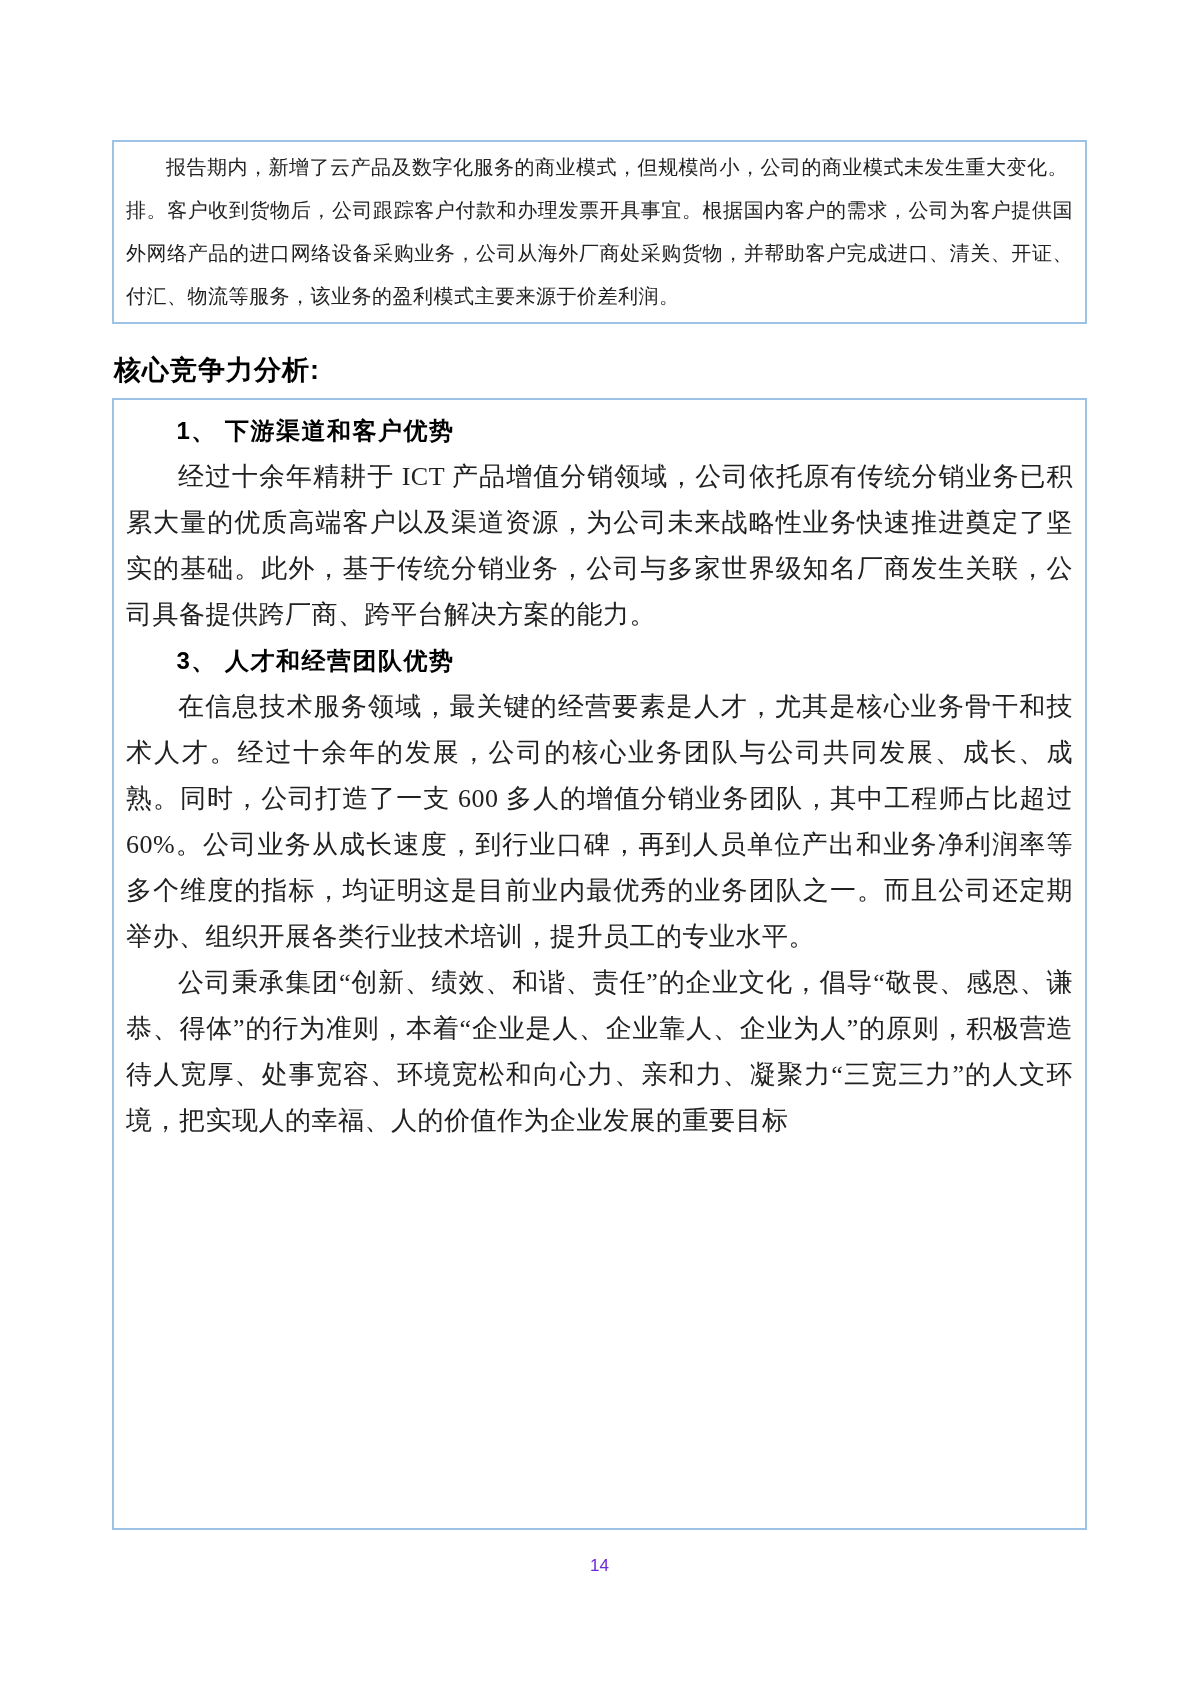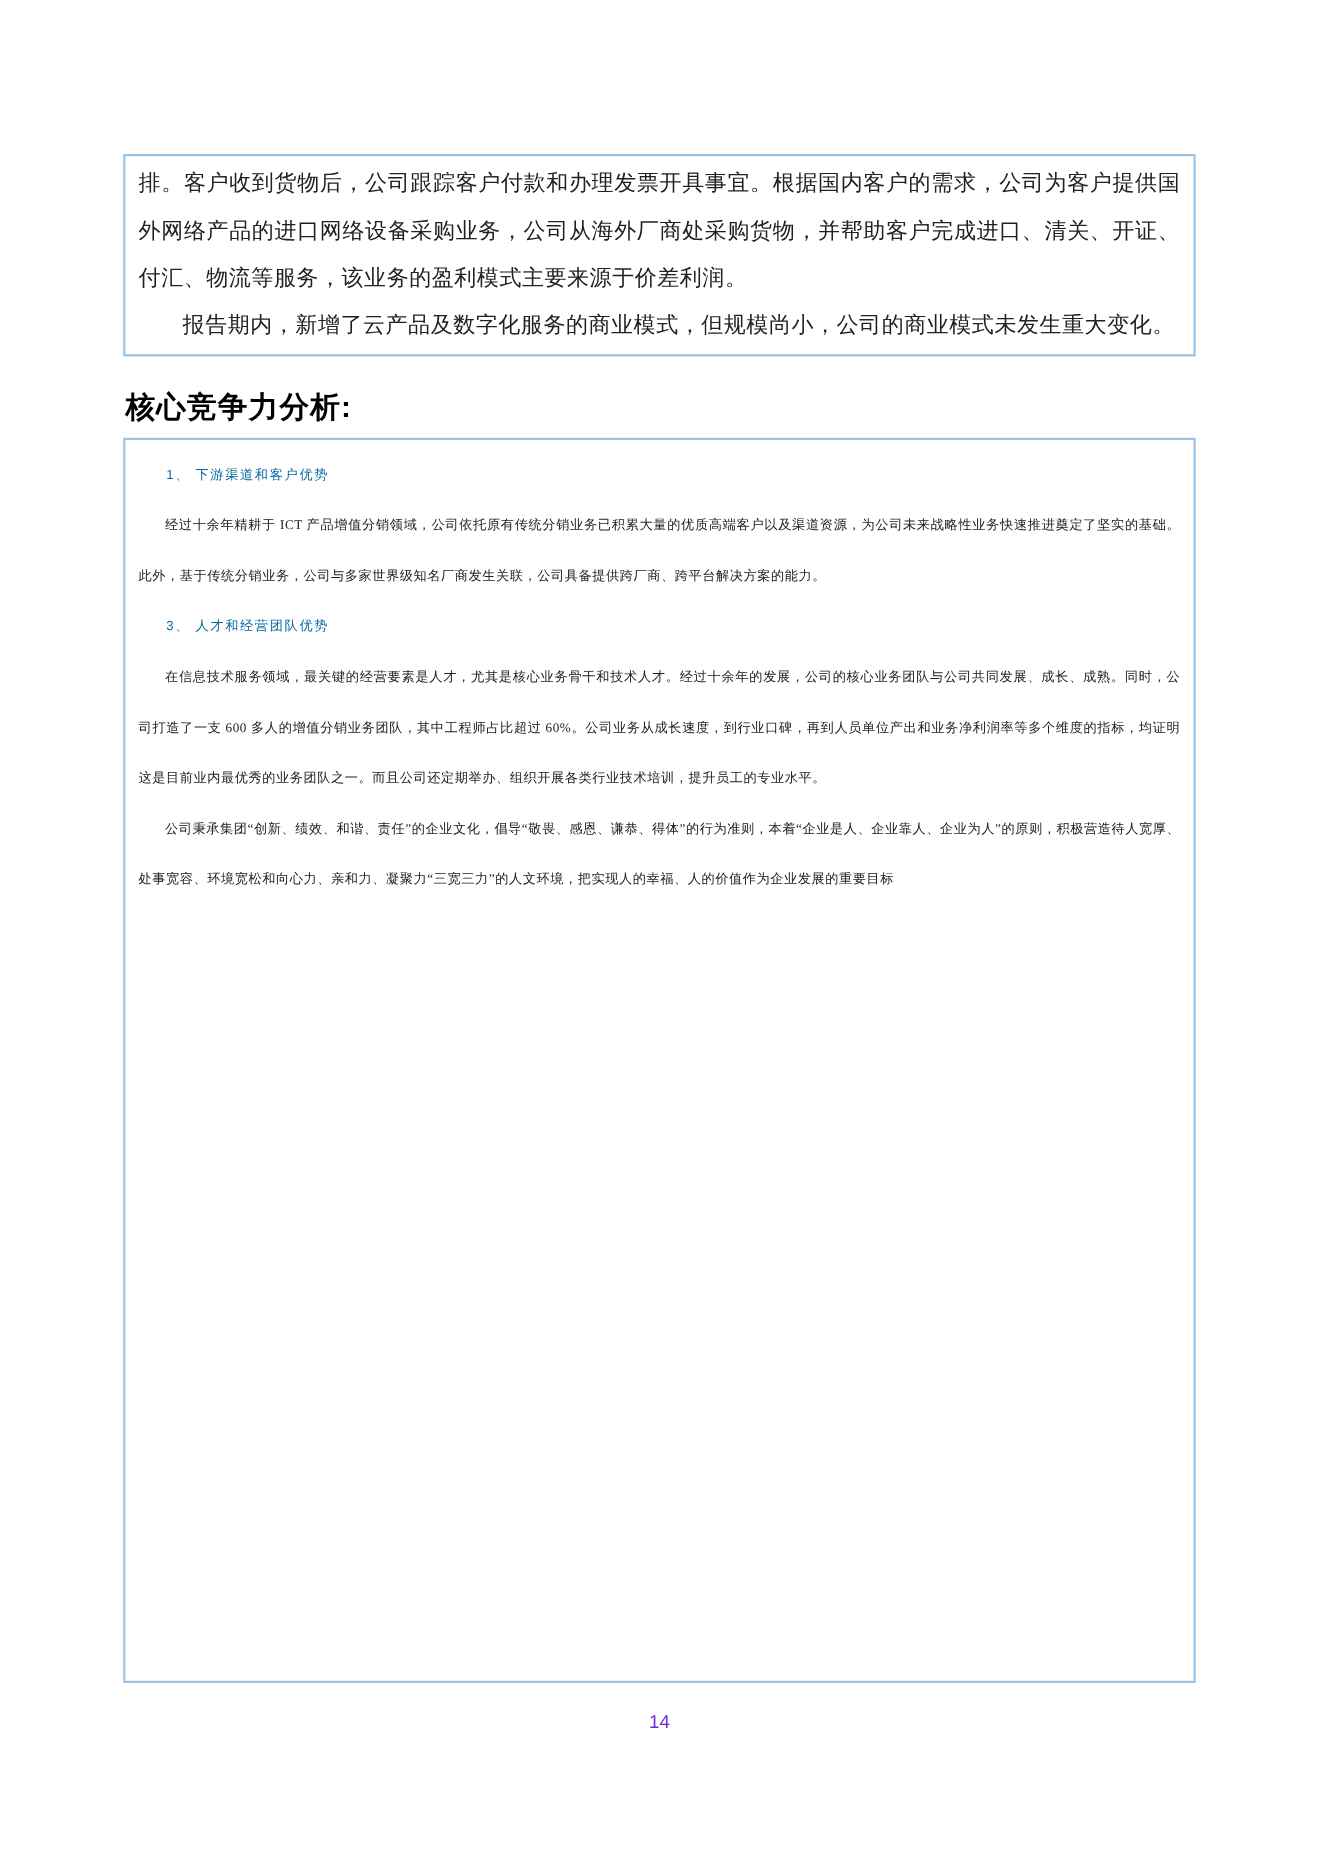--- a/index.html
+++ b/index.html
@@ -46,57 +46,57 @@
     font-size: 27px;
     color: #000000;
     letter-spacing: 1px;
   }
   .box-2 {
     padding: 8px 12px 12px 12px;
     min-height: 1132px;
   }
   .box-2 p {
     margin: 0;
-    font-size: 12px;
+    font-size: 26px;
     letter-spacing: 0.5px;
     line-height: 46px;
     text-align: justify;
     text-indent: 2em;
     color: #212121;
   }
   .box-2 h3 {
     margin: 0;
     padding-left: 2.1em;
     font-family: "Liberation Sans", "DejaVu Sans", sans-serif;
-    font-weight: normal;
-    font-size: 12px;
+    font-weight: bold;
+    font-size: 24px;
     letter-spacing: 1.5px;
     line-height: 46px;
-    color: #0369a1;
+    color: #000000;
   }
   .box-2 h3.extra-indent {
     padding-left: 2.5em;
   }
   .page-number {
     margin-top: 26px;
     text-align: center;
     font-family: "Liberation Sans", "DejaVu Sans", sans-serif;
     font-size: 17px;
     color: #6d28d9;
   }
 </style>
 </head>
 <body>
 
 <div class="content">
 
   <div class="text-box box-1">
 
-  <p style="text-indent: 0px;">排。客户收到货物后，公司跟踪客户付款和办理发票开具事宜。根据国内客户的需求，公司为客户提供国外网络产品的进口网络设备采购业务，公司从海外厂商处采购货物，并帮助客户完成进口、清关、开证、付汇、物流等服务，该业务的盈利模式主要来源于价差利润。</p>
-      <p style="text-indent: 2em;">报告期内，新增了云产品及数字化服务的商业模式，但规模尚小，公司的商业模式未发生重大变化。</p>
+  <p style="text-indent: 2em;">报告期内，新增了云产品及数字化服务的商业模式，但规模尚小，公司的商业模式未发生重大变化。</p>
+      <p style="text-indent: 0px;">排。客户收到货物后，公司跟踪客户付款和办理发票开具事宜。根据国内客户的需求，公司为客户提供国外网络产品的进口网络设备采购业务，公司从海外厂商处采购货物，并帮助客户完成进口、清关、开证、付汇、物流等服务，该业务的盈利模式主要来源于价差利润。</p>
     </div>
 
   <div class="section-heading">核心竞争力分析:</div>
 
   <div class="text-box box-2">
 
   <h3>1、 下游渠道和客户优势</h3>
       <p>经过十余年精耕于 ICT 产品增值分销领域，公司依托原有传统分销业务已积累大量的优质高端客户以及渠道资源，为公司未来战略性业务快速推进奠定了坚实的基础。此外，基于传统分销业务，公司与多家世界级知名厂商发生关联，公司具备提供跨厂商、跨平台解决方案的能力。</p>
       <h3>3、 人才和经营团队优势</h3>
       <p>在信息技术服务领域，最关键的经营要素是人才，尤其是核心业务骨干和技术人才。经过十余年的发展，公司的核心业务团队与公司共同发展、成长、成熟。同时，公司打造了一支 600 多人的增值分销业务团队，其中工程师占比超过 60%。公司业务从成长速度，到行业口碑，再到人员单位产出和业务净利润率等多个维度的指标，均证明这是目前业内最优秀的业务团队之一。而且公司还定期举办、组织开展各类行业技术培训，提升员工的专业水平。</p>

